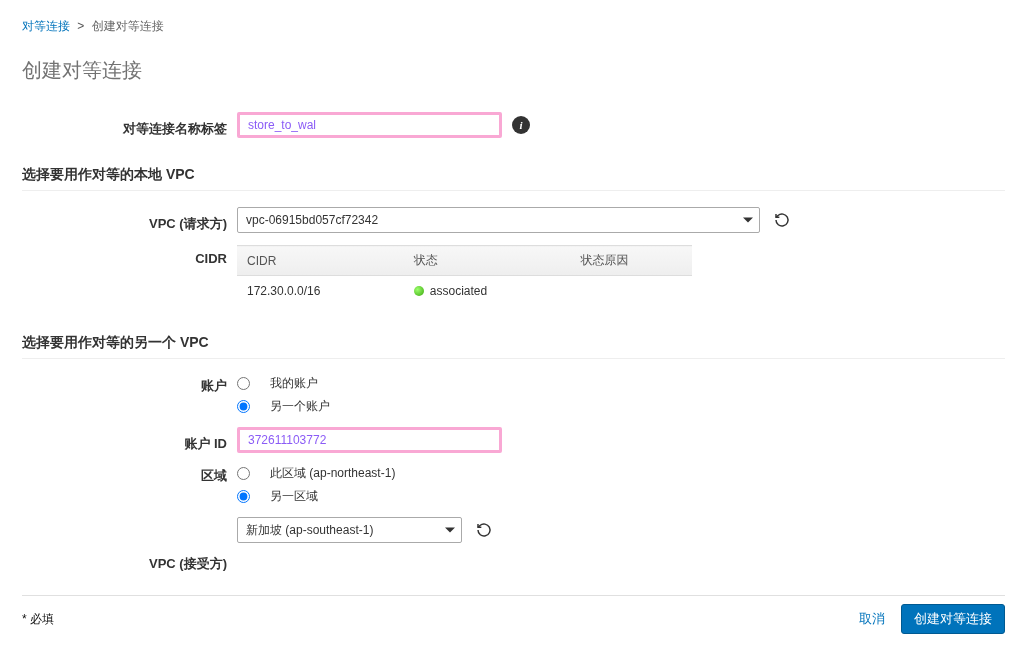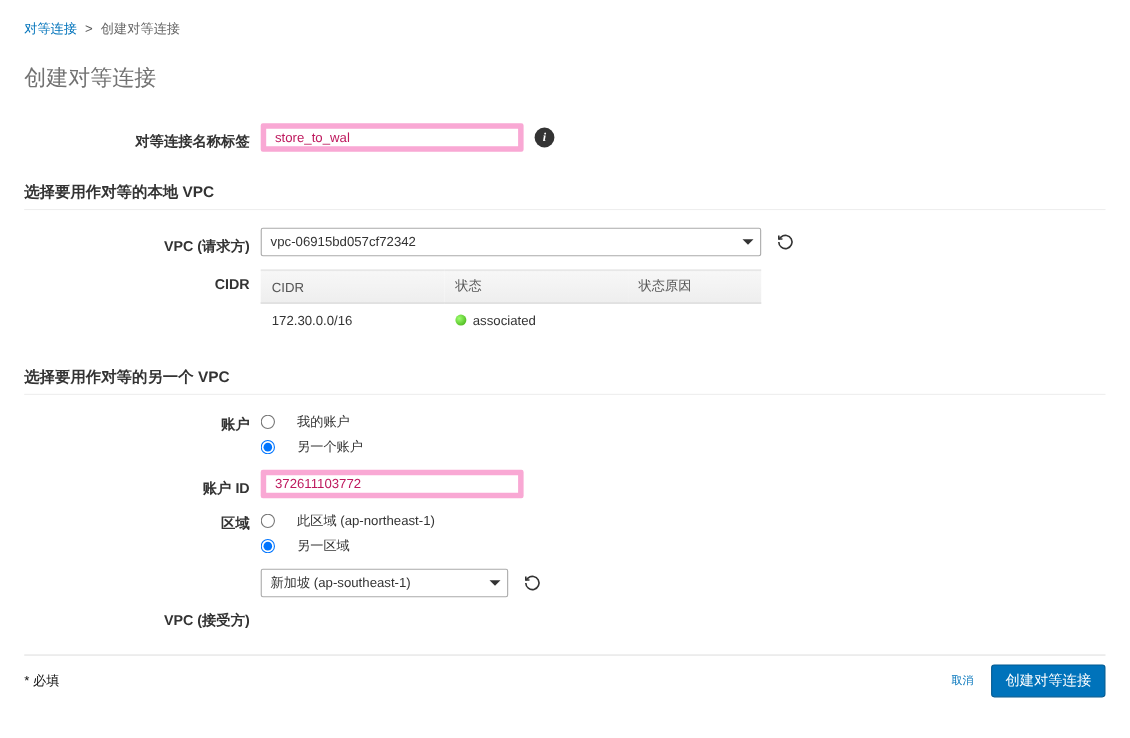--- a/index.html
+++ b/index.html
@@ -26,30 +26,30 @@
     font-size: 13px;
     color: #333;
     padding-right: 10px;
   }
   .form-control {
     display: flex;
     align-items: center;
     gap: 10px;
   }
   input.txt {
-    width: 239px;
+    width: 265px;
     height: 26px;
-    border: 5px solid #f9a8d4;
+    border: 3px solid #f9a8d4;
     border-radius: 2px;
     padding: 2px 8px;
     font-size: 12px;
-    color: #be185d;
+    color: #8b5cf6;
   }
   .combo {
-    width: 455px;
+    width: 523px;
     height: 26px;
     border: 1px solid #aaa;
     border-radius: 2px;
     padding: 2px 24px 2px 8px;
     font-size: 12px;
     color: #333;
     display: flex;
     align-items: center;
     position: relative;
     cursor: pointer;
@@ -101,21 +101,21 @@
     margin-top: 22px;
     padding: 8px 0 10px 0;
     display: flex;
     align-items: center;
     justify-content: space-between;
   }
   .required-note { color: #111; font-size: 12px; }
   .footer-btns { display: flex; gap: 10px; align-items: center; }
   .btn-cancel {
     background: none; border: none; color: #0073bb;
-    font-size: 10px; cursor: pointer; text-align: right;
+    font-size: 13px; cursor: pointer; text-align: right;
   }
   .btn-primary {
     background: #0073bb; color: #fff; border: 1px solid #005a92;
     border-radius: 3px; padding: 5px 12px; font-size: 13px; cursor: pointer;
   }
   .focused { border-color: #0073bb !important; box-shadow: 0 0 0 1px #0073bb; }
 </style>
 </head>
 <body>
 

